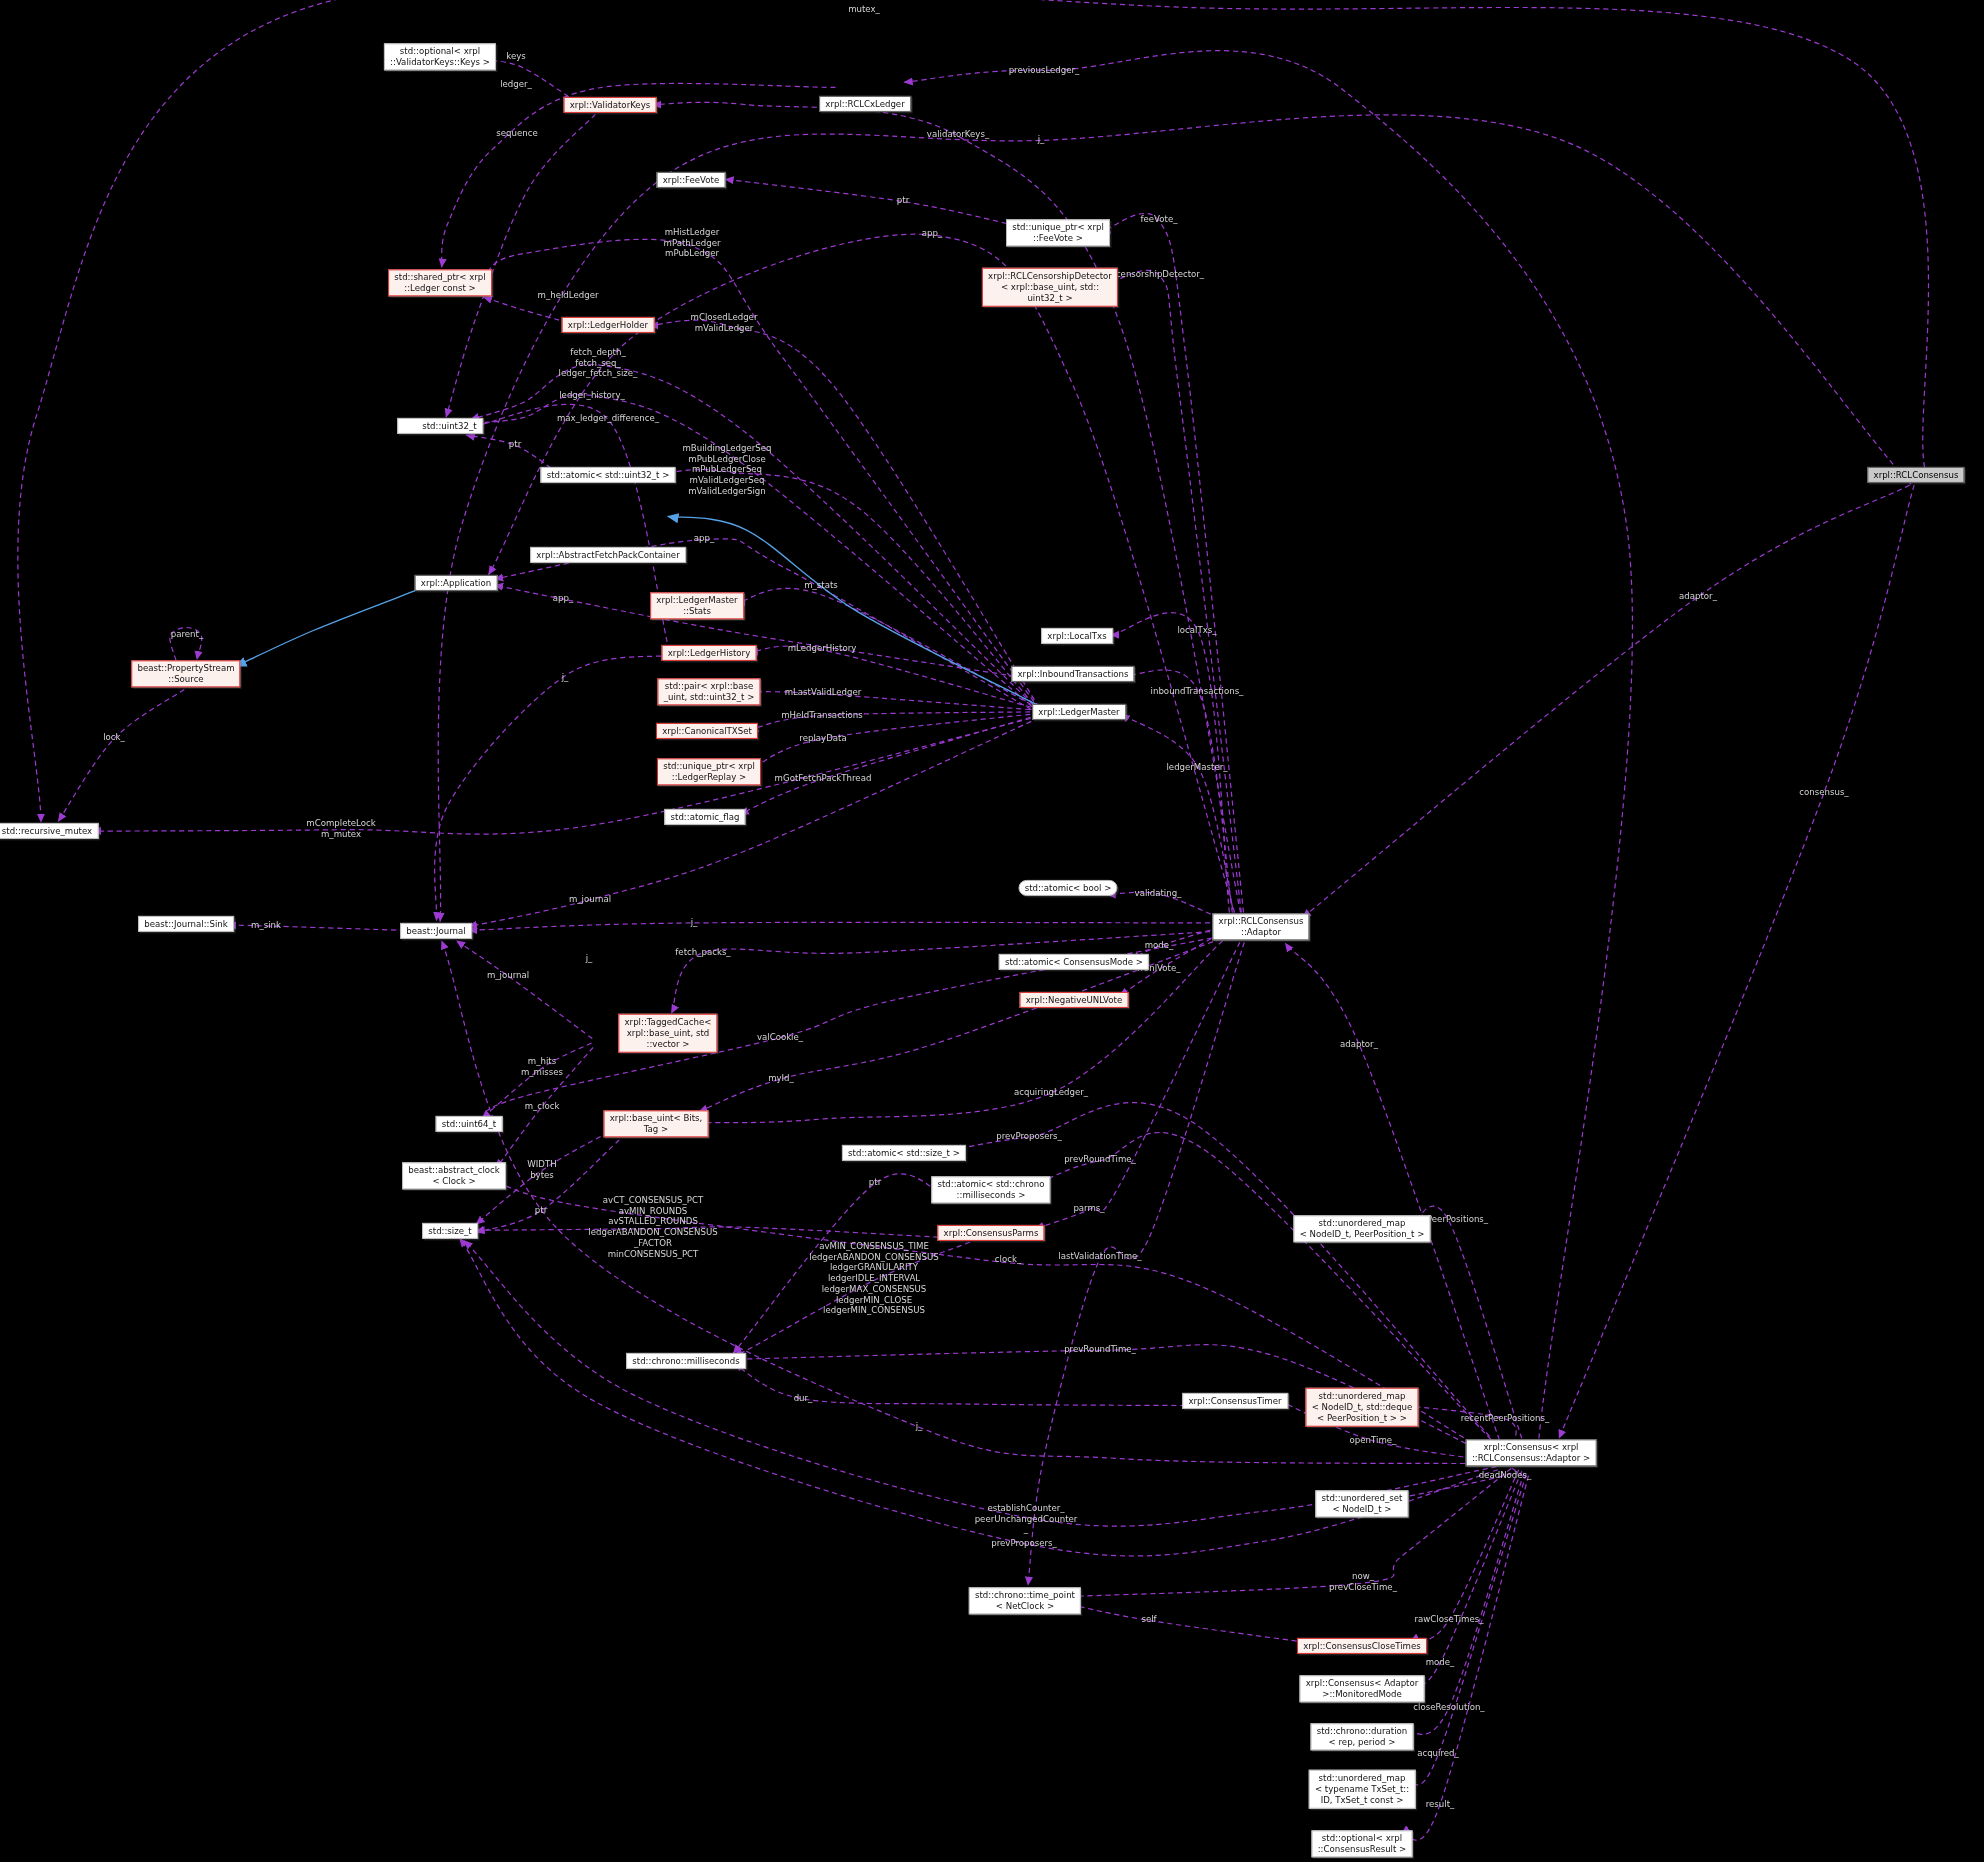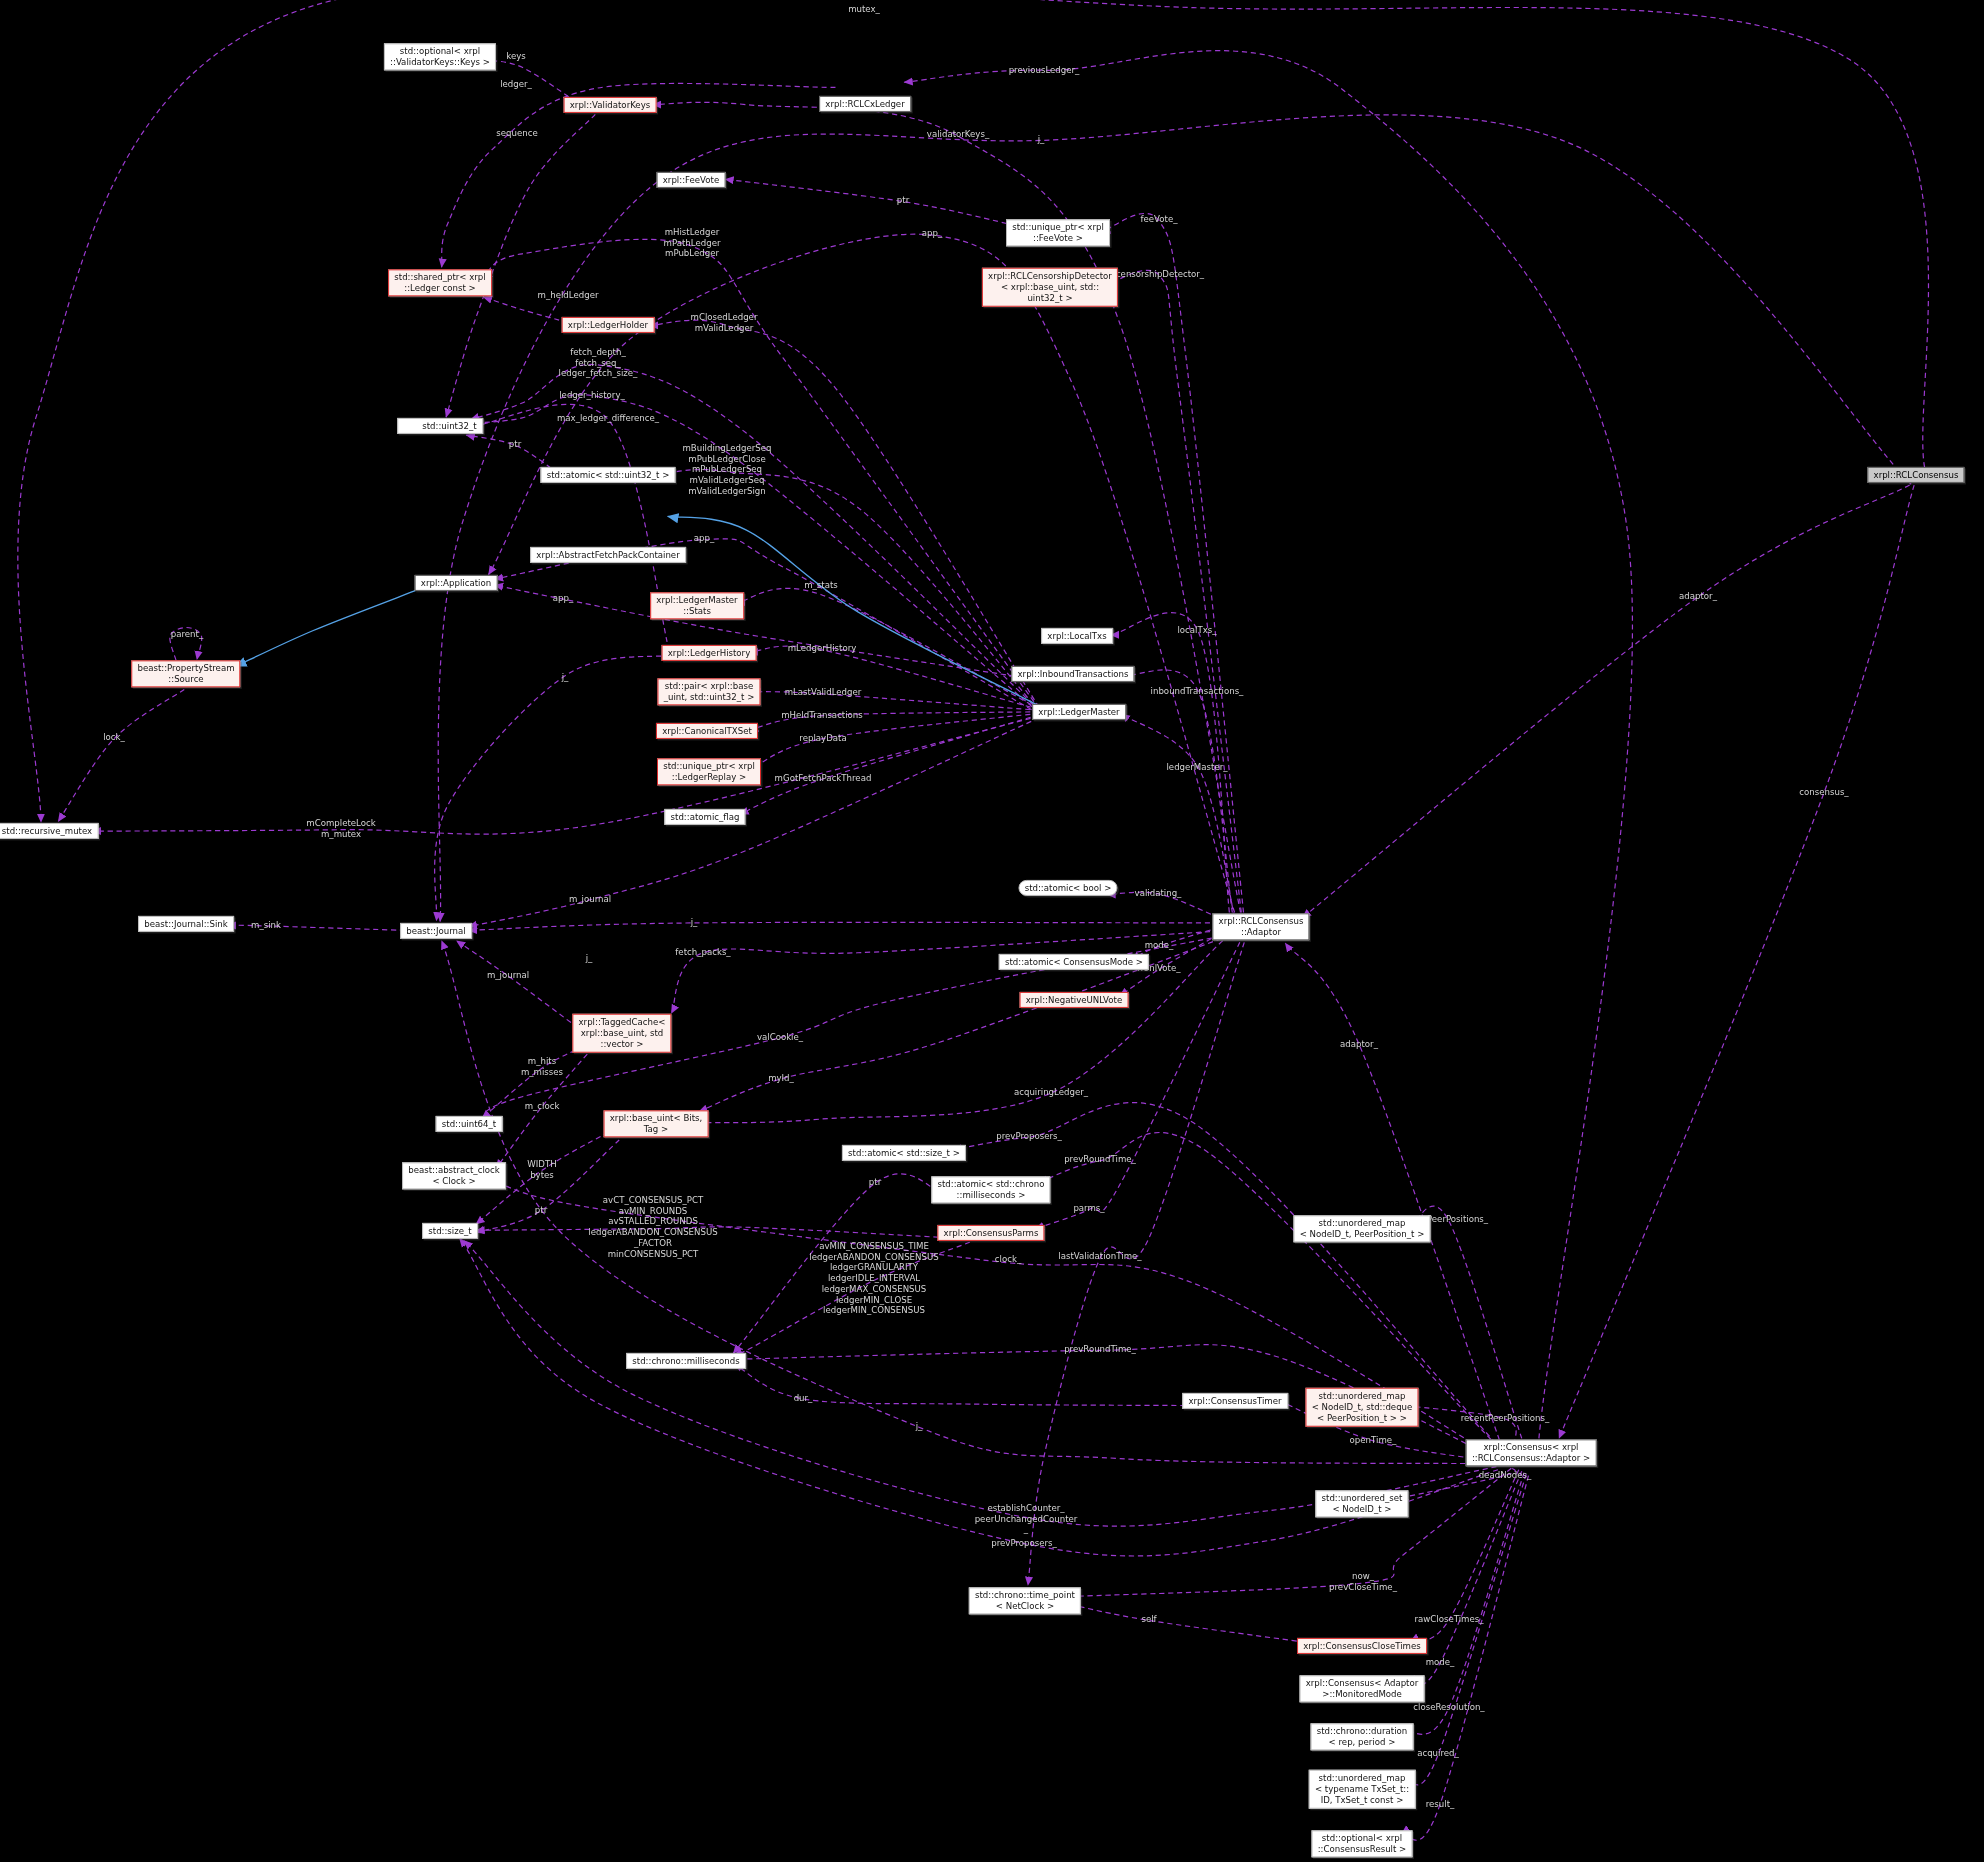--- a/index.html
+++ b/index.html
@@ -242,21 +242,21 @@
     <div class="node accent" style="left: 186px; top: 674px;">beast::PropertyStream
 ::Source</div>
     <div class="node" style="left: 47px; top: 831px;">std::recursive_mutex</div>
     <div class="node" style="left: 186px; top: 924px;">beast::Journal::Sink</div>
     <div class="node" style="left: 436px; top: 931px;">beast::Journal</div>
     <div class="node" style="left: 1068px; top: 888px; border-radius: 8px;">std::atomic&lt; bool &gt;</div>
     <div class="node main" style="left: 1261px; top: 927px;">xrpl::RCLConsensus
 ::Adaptor</div>
     <div class="node" style="left: 1074px; top: 962px;">std::atomic&lt; ConsensusMode &gt;</div>
     <div class="node accent" style="left: 1074px; top: 1000px;">xrpl::NegativeUNLVote</div>
-    <div class="node accent" style="left: 622px; top: 1033px;">xrpl::TaggedCache&lt;
+    <div class="node accent" style="left: 668px; top: 1033px;">xrpl::TaggedCache&lt;
 xrpl::base_uint, std
 ::vector &gt;</div>
     <div class="node accent" style="left: 656px; top: 1124px;">xrpl::base_uint&lt; Bits,
 Tag &gt;</div>
     <div class="node" style="left: 451px; top: 1124px; margin-left: 18px;">std::uint64_t</div>
     <div class="node" style="left: 454px; top: 1176px;">beast::abstract_clock
 &lt; Clock &gt;</div>
     <div class="node" style="left: 450px; top: 1231px;">std::size_t</div>
     <div class="node" style="left: 904px; top: 1153px;">std::atomic&lt; std::size_t &gt;</div>
     <div class="node" style="left: 991px; top: 1190px;">std::atomic&lt; std::chrono

